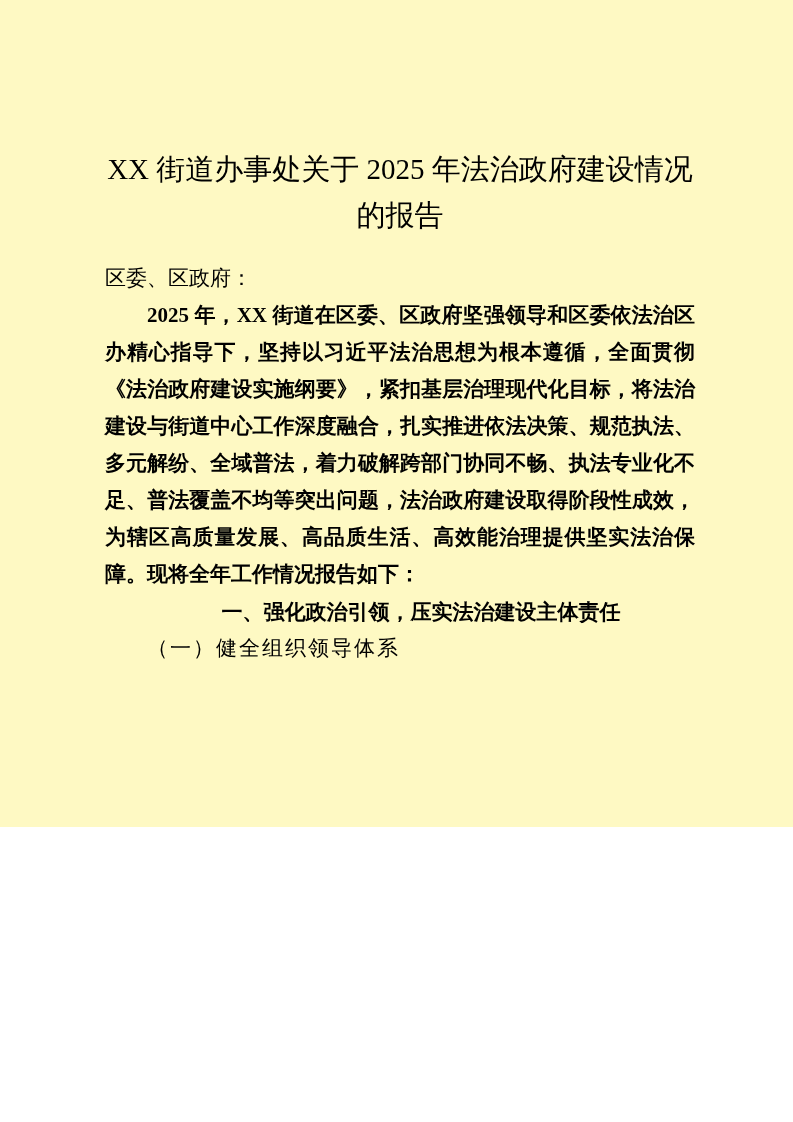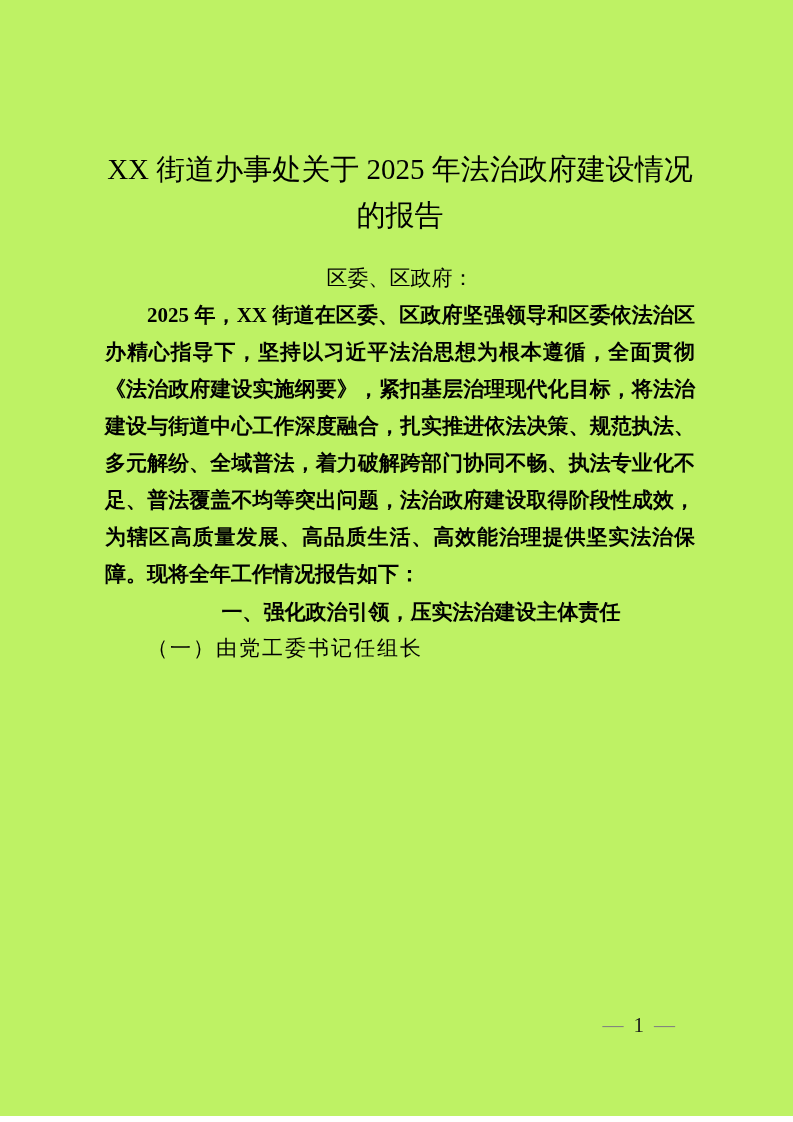--- a/index.html
+++ b/index.html
@@ -9,22 +9,22 @@
   body {
     width: 793px;
     height: 1122px;
     background: #ffffff;
     color: #000000;
     font-family: "Liberation Serif", "DejaVu Serif", serif;
   }
   .page {
     position: relative;
     width: 793px;
-    height: 1116px;
-    background: #bef264;
+    height: 827px;
+    background: #fef9c3;
     overflow: hidden;
   }
   .content {
     position: absolute;
     left: 105px;
     top: 146px;
     width: 590px;
   }
   .doc-title {
     font-size: 29px;
@@ -35,21 +35,21 @@
     font-family: "Liberation Serif", "DejaVu Serif", serif;
   }
   p, h2, h3 {
     margin: 0;
     font-size: 21px;
     line-height: 37px;
     font-weight: normal;
     font-family: "Liberation Serif", "DejaVu Serif", serif;
   }
   .salutation {
-    text-align: center;
+    text-align: left;
   }
   .body-para {
     text-indent: 2em;
     text-align: justify;
     font-weight: bold;
   }
   .h-level1 {
     font-family: "Liberation Sans", "DejaVu Sans", sans-serif;
     font-weight: bold;
     text-indent: 2em;
@@ -83,21 +83,21 @@
   <div class="content">
 
     <h1 class="doc-title">XX 街道办事处关于 2025 年法治政府建设情况的报告</h1>
 
     <p class="salutation">区委、区政府：</p>
 
     <p class="body-para">2025 年，XX 街道在区委、区政府坚强领导和区委依法治区办精心指导下，坚持以习近平法治思想为根本遵循，全面贯彻《法治政府建设实施纲要》，紧扣基层治理现代化目标，将法治建设与街道中心工作深度融合，扎实推进依法决策、规范执法、多元解纷、全域普法，着力破解跨部门协同不畅、执法专业化不足、普法覆盖不均等突出问题，法治政府建设取得阶段性成效，为辖区高质量发展、高品质生活、高效能治理提供坚实法治保障。现将全年工作情况报告如下：</p>
 
     <h2 class="h-level1">一、强化政治引领，压实法治建设主体责任</h2>
 
-    <h3 class="h-level2">（一）由党工委书记任组长</h3>
+    <h3 class="h-level2">（一）健全组织领导体系</h3>
 
 
   </div>
 
   <div class="page-number">
     <span class="dash">—</span><span class="num">1</span><span class="dash">—</span>
   </div>
 </div>
 
 </body></html>

